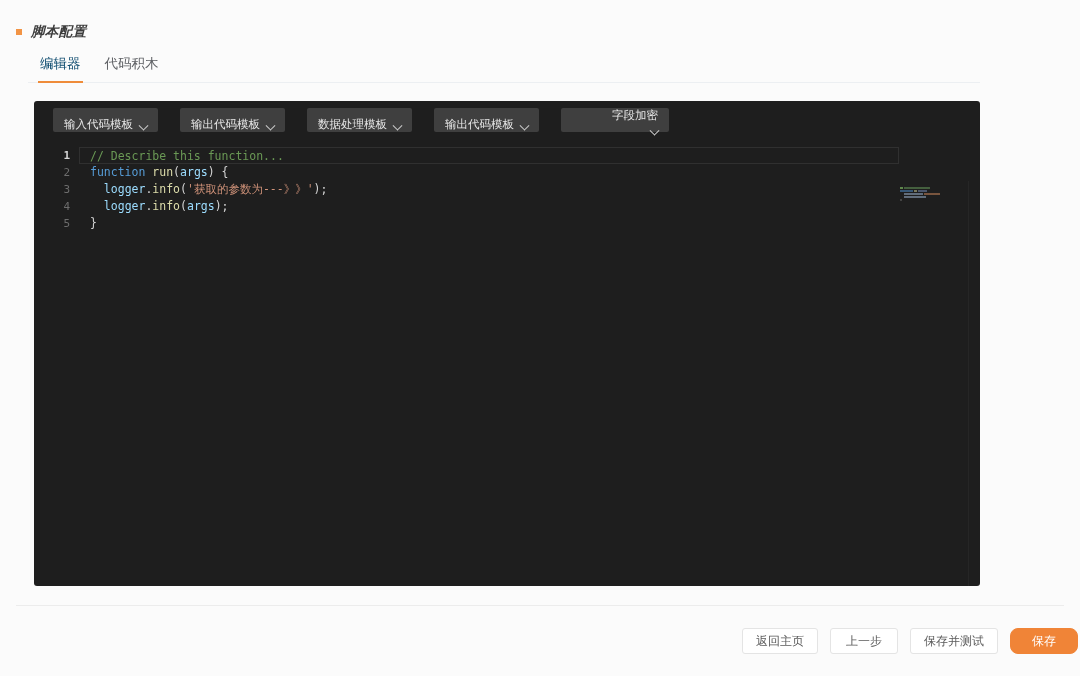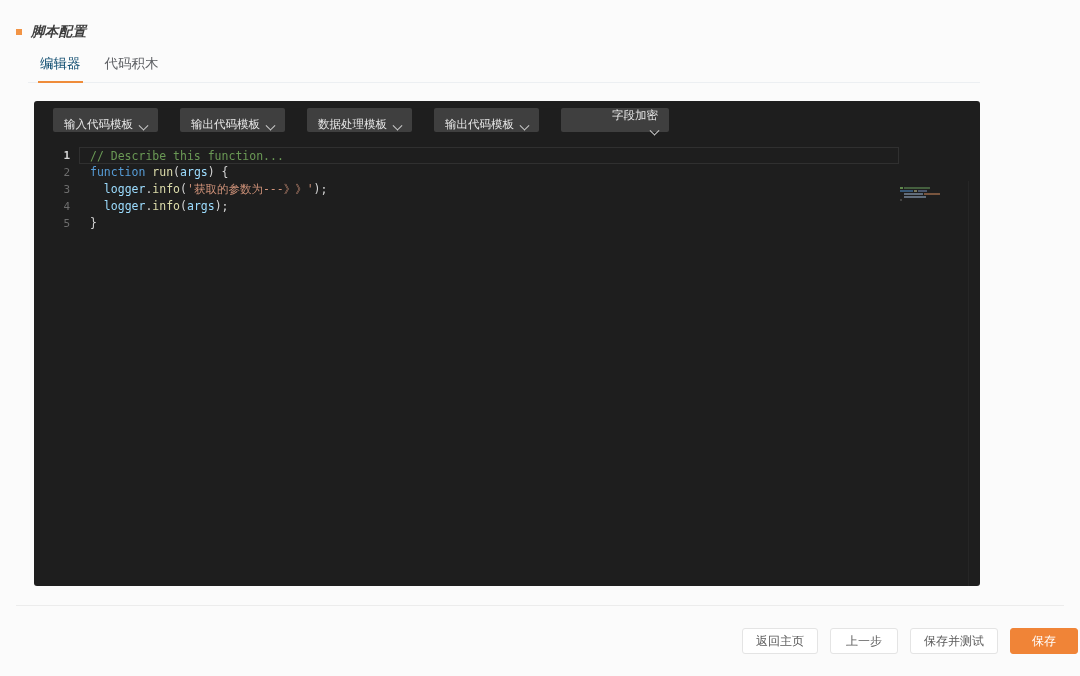--- a/index.html
+++ b/index.html
@@ -209,20 +209,21 @@
     cursor: pointer;
     border: 1px solid #e4e4e4;
     background: #ffffff;
     color: #5a5a5a;
     white-space: nowrap;
   }
   .btn.primary {
     background: #f08437;
     border-color: #f08437;
     color: #ffffff;
+    border-radius: 8px;
   }
 </style>
 </head>
 <body>
 
 <div class="page">
 
   <div class="section-title">
     <span class="bullet"></span>
     <span class="section-title-text">脚本配置</span>

